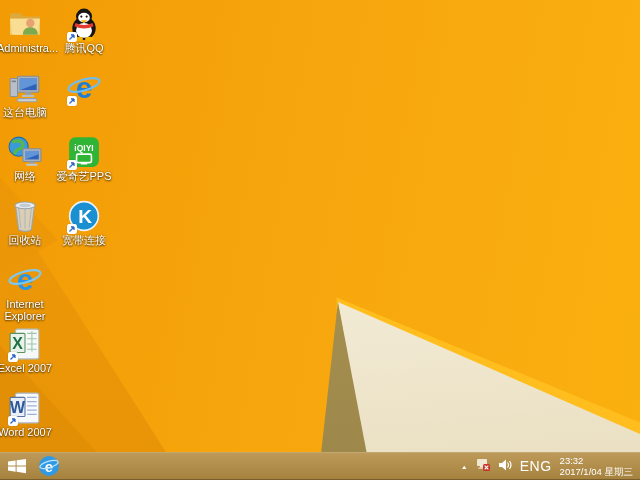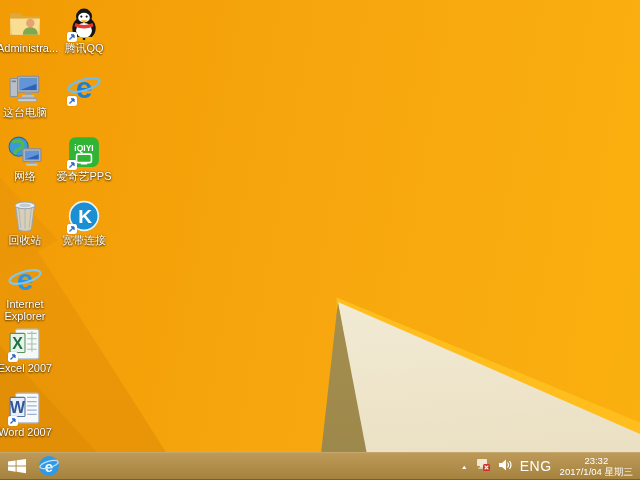--- a/index.html
+++ b/index.html
@@ -36,21 +36,21 @@
     background:linear-gradient(180deg,#bd9a59 0%,#b08d4a 55%,#a5833f 100%);
     border-top:1px solid rgba(255,236,200,.35);box-sizing:border-box;
     display:flex;align-items:center;border-bottom:1px solid #7a5f2c;}
   #start-button{width:30px;height:27px;display:flex;align-items:center;
     justify-content:center;margin-left:2px;}
   #tb-ie{width:34px;height:27px;display:flex;align-items:center;justify-content:center;}
   #tray{margin-left:auto;display:flex;align-items:center;gap:8px;padding-right:7px;
     color:#fff;}
   #tray-arrow{font-size:7px;color:#fff;transform:scaleY(.8);}
   #lang{font-size:14px;letter-spacing:.5px;}
-  #clock{text-align:center;font-size:9.5px;line-height:1.2;white-space:nowrap;}
+  #clock{text-align:left;font-size:9.5px;line-height:1.2;white-space:nowrap;}
   .elogo{font-weight:bold;fill:#2795e9;}
 </style>
 </head>
 <body>
 
 <div id="desktop">
   <div class="facet" id="facet-left-wedge"></div>
   <div class="facet" id="facet-bl-shade"></div>
   <div class="facet" id="facet-bl-deep"></div>
   <div class="facet" id="facet-highlight"></div>

